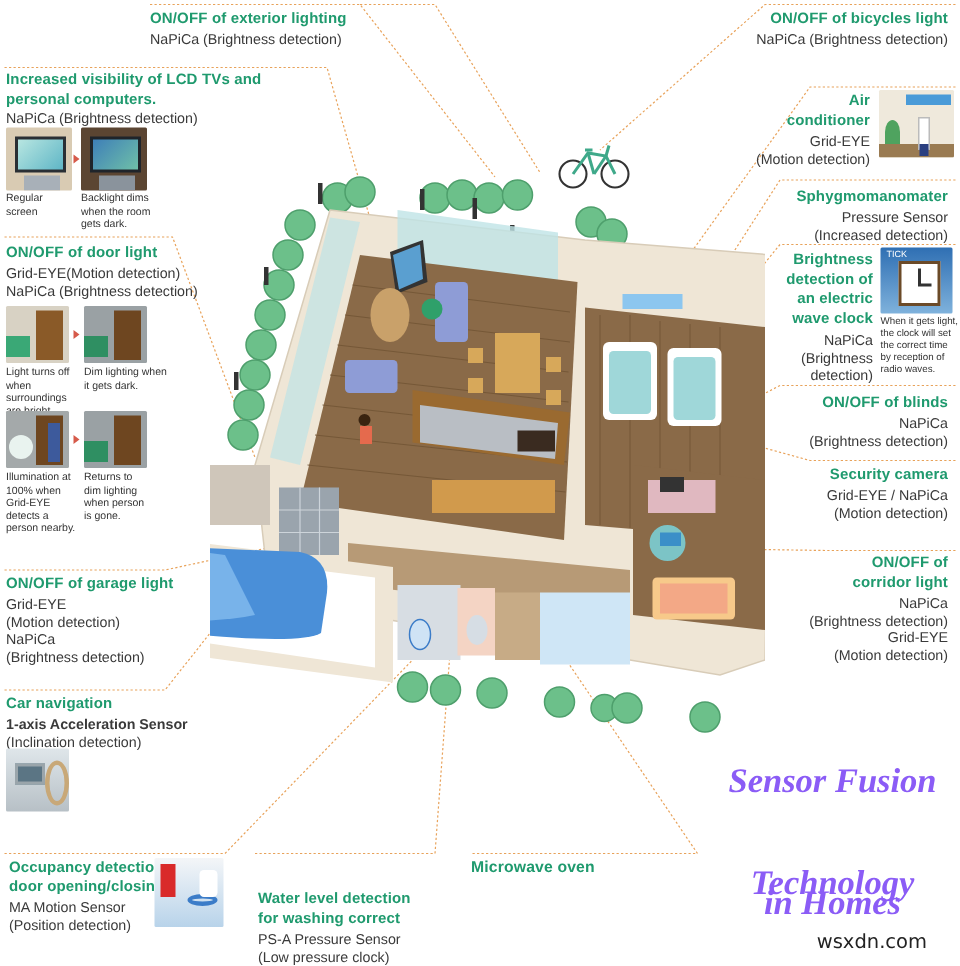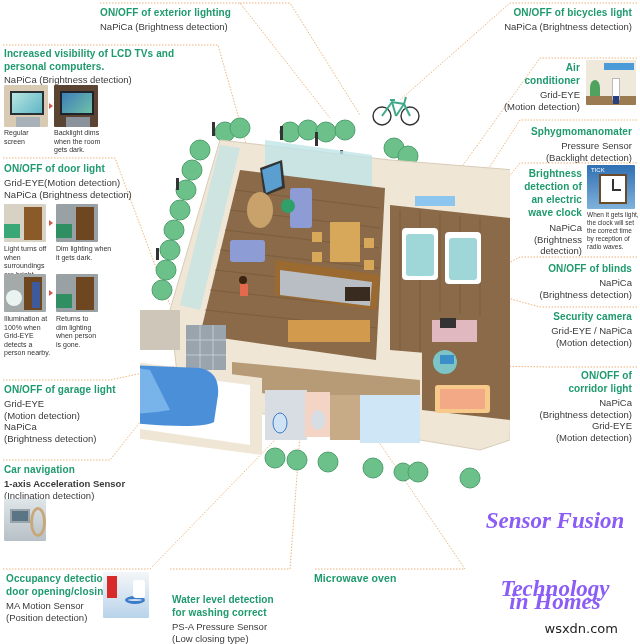--- a/index.html
+++ b/index.html
@@ -284,21 +284,21 @@
 <div class="thumb" style="left:103px;top:572px;width:46px;height:46px;background:linear-gradient(180deg,#f4f6f8,#b8d3ea);">
   <div style="position:absolute;left:4px;top:4px;width:10px;height:22px;background:#d92a2a;"></div>
   <div style="position:absolute;left:22px;top:24px;width:20px;height:8px;border-radius:50%;border:3px solid #3b7cc8;"></div>
   <div style="position:absolute;left:30px;top:8px;width:12px;height:18px;background:#fff;border-radius:3px;"></div>
 </div>
 
 <div class="label" style="left:172px;top:572px;margin-top:21px;">
   <div class="h">Water level detection</div>
   <div class="h">for washing correct</div>
   <div class="s" style="margin-top:2px;">PS-A Pressure Sensor</div>
-  <div class="s">(Low closing type)</div>
+  <div class="s">(Low pressure clock)</div>
 </div>
 
 <div class="label" style="left:314px;top:572px;">
   <div class="h" style="font-size:10.5px;">Microwave oven</div>
 </div>
 
 <div class="label r" style="right:8px;top:6px;">
   <div class="h">ON/OFF of bicycles light</div>
   <div class="s" style="margin-top:2px;">NaPiCa (Brightness detection)</div>
 </div>
@@ -313,21 +313,21 @@
   <div style="position:absolute;left:18px;top:3px;width:30px;height:7px;background:#4a9bd8;"></div>
   <div style="position:absolute;left:0;top:36px;width:50px;height:9px;background:#9a7b52;"></div>
   <div style="position:absolute;left:4px;top:20px;width:10px;height:16px;background:#4fa35f;border-radius:50% 50% 0 0;"></div>
   <div style="position:absolute;left:26px;top:18px;width:8px;height:22px;background:#fff;border:1px solid #bbb;"></div>
   <div style="position:absolute;left:27px;top:36px;width:6px;height:8px;background:#2a3f80;"></div>
 </div>
 
 <div class="label r" style="right:8px;top:125px;">
   <div class="h">Sphygmomanomater</div>
   <div class="s" style="margin-top:2px;">Pressure Sensor</div>
-  <div class="s">(Backlight detection)</div>
+  <div class="s">(Increased detection)</div>
 </div>
 
 <div class="label r" style="right:58px;top:167px;">
   <div class="h">Brightness</div>
   <div class="h">detection of</div>
   <div class="h">an electric</div>
   <div class="h">wave clock</div>
   <div class="s" style="margin-top:3px;">NaPiCa</div>
   <div class="s">(Brightness</div>
   <div class="s">detection)</div>

